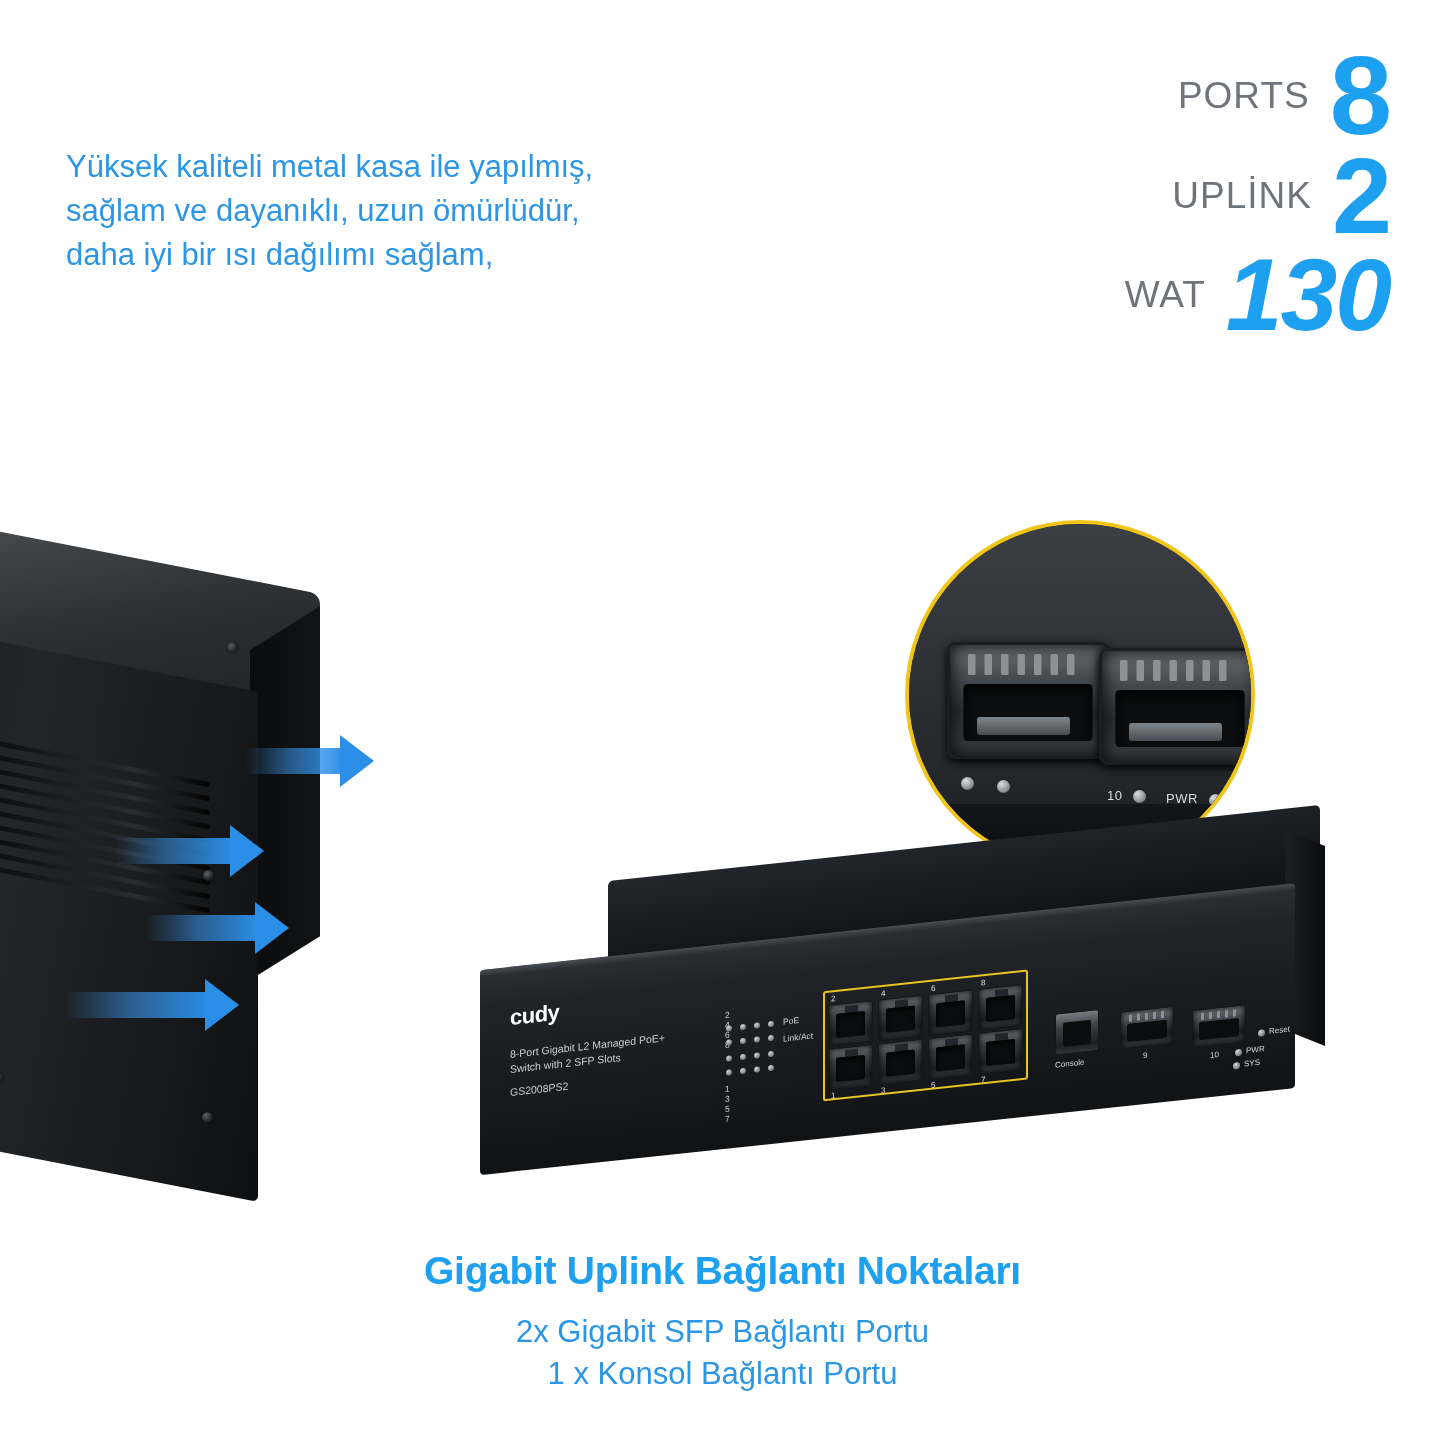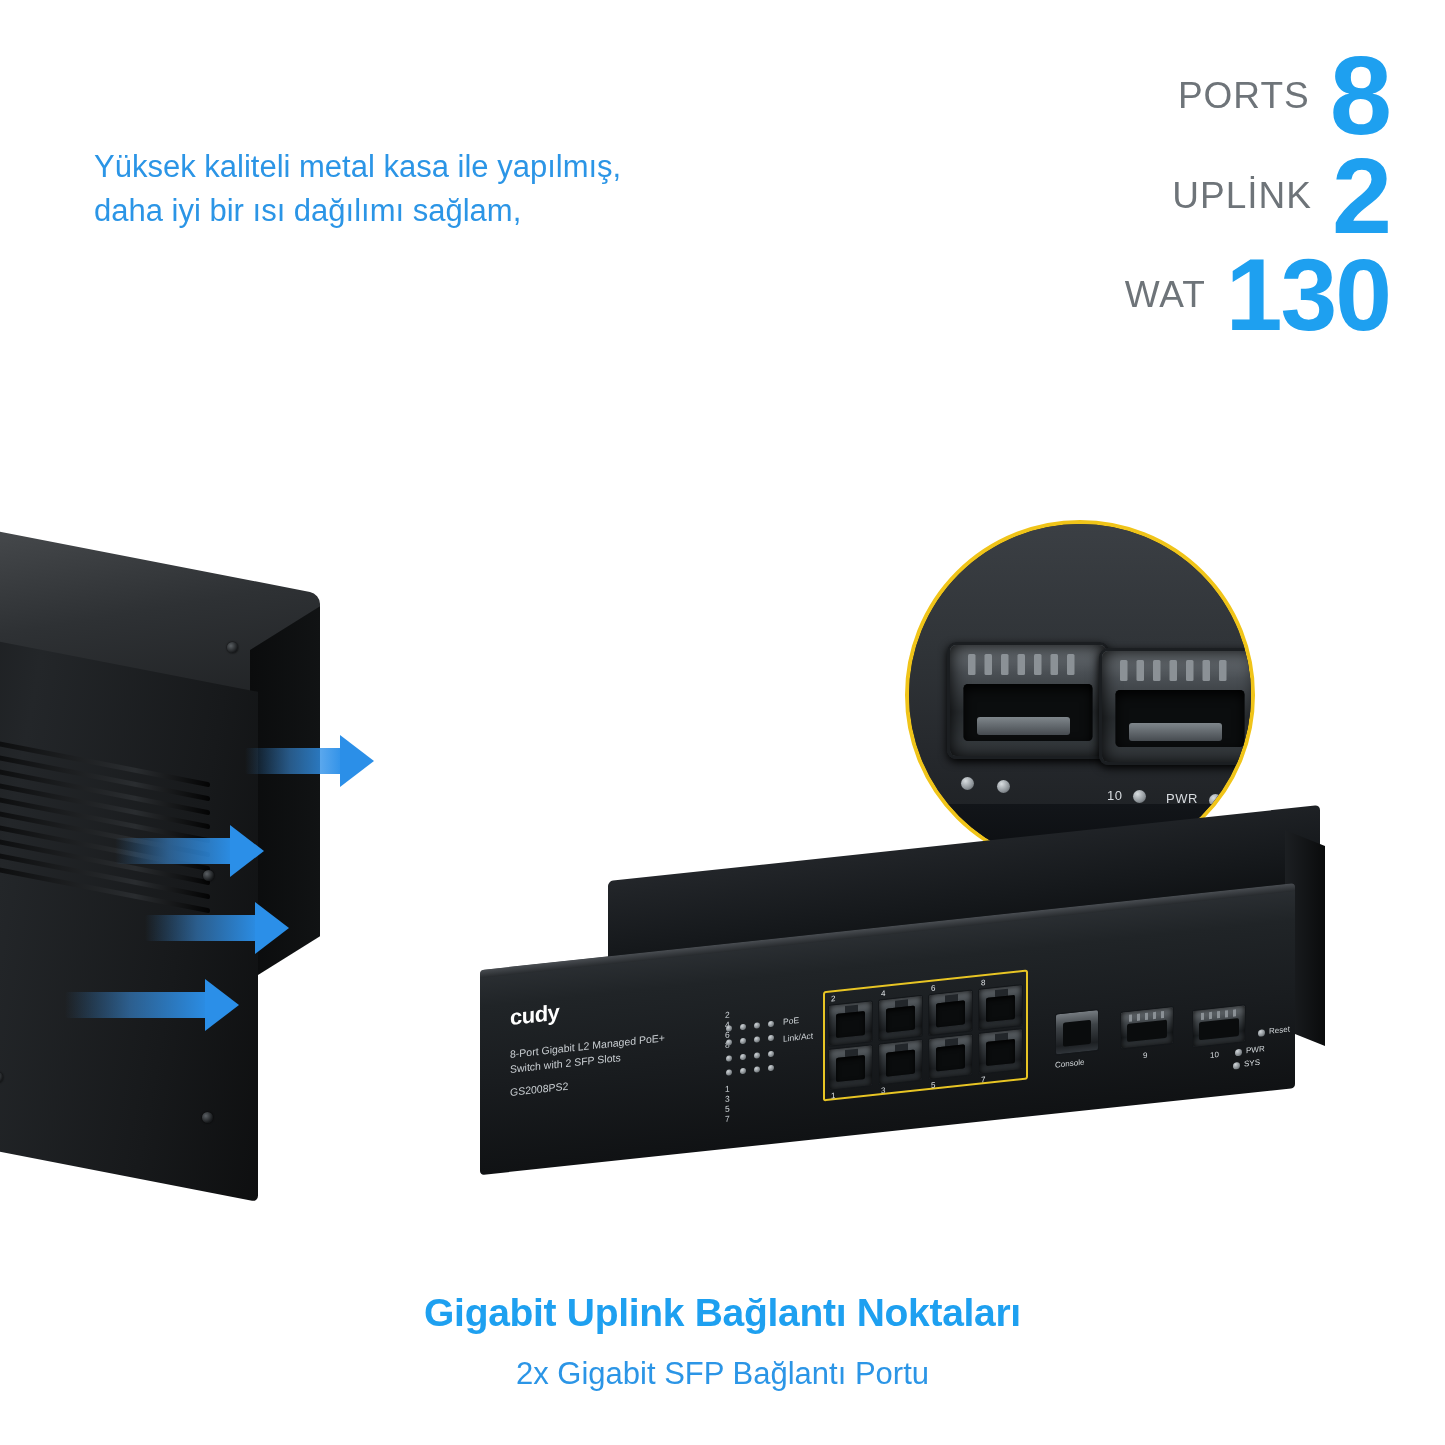--- a/index.html
+++ b/index.html
@@ -25,21 +25,21 @@
     letter-spacing: -0.5px;
     margin: 0 0 18px 0;
     line-height: 1.1;
   }
   #headline .body {
     font-size: 31px;
     color: #2b95e6;
     line-height: 1.42;
     font-weight: 400;
   }
-  #headline .body div { white-space: nowrap; margin-left: 28px; }
+  #headline .body div { white-space: nowrap; }
 
   
   #specs {
     position: absolute;
     right: 55px; top: 40px;
     width: 430px;
     text-align: right;
   }
   .spec-row {
     display: flex;
@@ -57,21 +57,21 @@
   .spec-value {
     font-size: 108px;
     font-weight: bold;
     color: #1ea0f0;
     line-height: 1;
     letter-spacing: -2px;
   }
   .spec-row.ports .spec-value { font-size: 112px; }
   .spec-row.uplink { margin-top: -14px; }
   .spec-row.watt { margin-top: -10px; }
-  .spec-row.watt .spec-value { font-size: 102px; }
+  .spec-row.watt .spec-value { font-size: 102px; font-style: italic; }
 
   
   #left-photo {
     position: absolute;
     left: -60px; top: 520px;
     width: 480px; height: 650px;
   }
   .case-top {
     position: absolute;
     left: 0; top: 0;
@@ -358,20 +358,21 @@
     color: #2b95e6;
     line-height: 1.35;
   }
 </style>
 </head>
 <body>
 
 <div id="headline">
   <div class="body">
     <div>Yüksek kaliteli metal kasa ile yapılmış,</div>
+    <div>sağlam ve dayanıklı, uzun ömürlüdür,</div>
     <div>daha iyi bir ısı dağılımı sağlam,</div>
   </div>
 </div>
 
 <div id="specs">
   <div class="spec-row ports">
     <span class="spec-label">PORTS</span>
     <span class="spec-value">8</span>
   </div>
   <div class="spec-row uplink">
@@ -587,13 +588,14 @@
       <div class="small-led" style="left:778px;top:143px;"></div>
       <div class="caption-small" style="left:789px;top:141px;">Reset</div>
 
     </div>
   </div>
 </div>
 
 <div id="bottom-caption">
   <div class="bc-title">Gigabit Uplink Bağlantı Noktaları</div>
   <div class="bc-line">2x Gigabit SFP Bağlantı Portu</div>
+  <div class="bc-line">1 x Konsol Bağlantı Portu</div>
 </div>
 
 </body></html>

